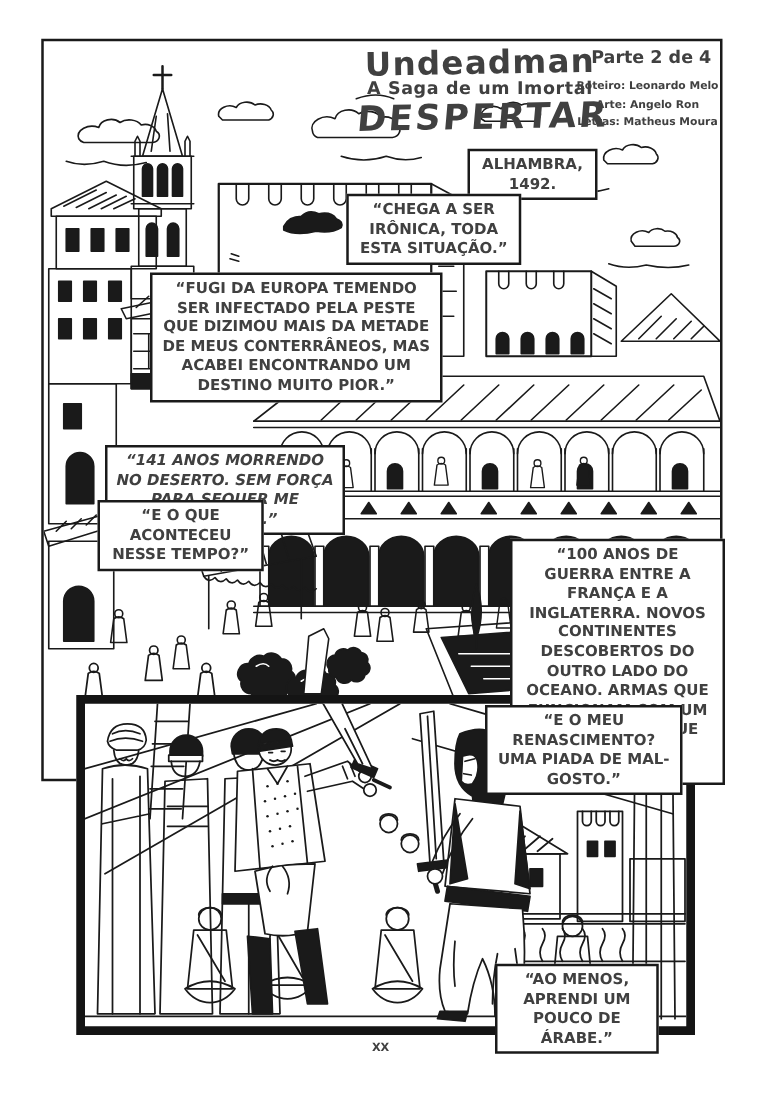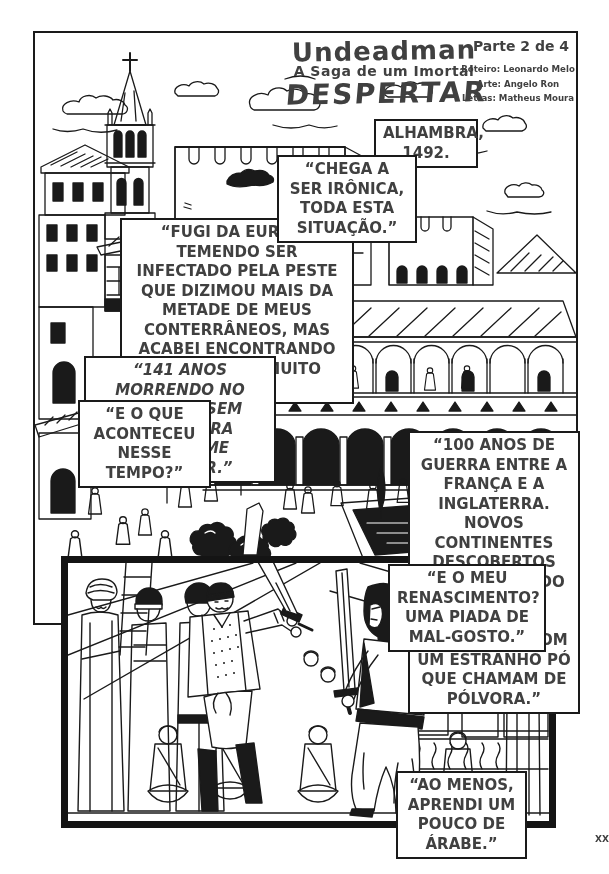--- a/index.html
+++ b/index.html
@@ -3,41 +3,41 @@
 <meta charset="utf-8">
 <style>
   html,body{margin:0;padding:0;background:#fff;}
   #page{position:relative;width:609px;height:874px;background:#fff;overflow:hidden;
         font-family:"DejaVu Sans",sans-serif;color:#404040;}
   .panel{position:absolute;background:#fff;box-sizing:border-box;}
   #panel1{left:33px;top:31px;width:545px;height:594px;border:2px solid #1a1a1a;z-index:1;}
   #panel2{left:61px;top:556px;width:495px;height:272px;border:7px solid #141414;z-index:3;}
   #panel1 svg,#panel2 svg{display:block;width:100%;height:100%;}
   .caption{position:absolute;background:#fff;border:2px solid #1a1a1a;padding:3px 7px;
-           font-weight:bold;font-size:15px;line-height:1.3;text-align:center;
+           font-weight:bold;font-size:12px;line-height:1.3;text-align:center;
            letter-spacing:0;z-index:6;box-sizing:border-box;}
   #cap-location{left:374px;top:119px;width:104px;}
   #cap-ironic{left:277px;top:155px;width:140px;}
   #cap-plague{left:120px;top:218px;width:234px;}
   #cap-desert{left:84px;top:356px;width:192px;font-style:italic;}
   #cap-question{left:78px;top:400px;width:133px;}
   #cap-war{left:408px;top:431px;width:172px;}
   #cap-renaissance{left:41px;top:531px;width:160px;}
   #cap-badjoke{left:388px;top:564px;width:158px;}
   #cap-arabic{left:396px;top:771px;width:131px;text-align:center;}
   #title-block{position:absolute;left:286px;top:36px;width:196px;text-align:center;z-index:6;}
   .series-title{font-size:26px;font-weight:bold;letter-spacing:1px;transform:rotate(-1deg);}
   .series-subtitle{font-size:14px;font-weight:bold;margin-top:-3px;letter-spacing:0.5px;}
   .story-title{font-size:28px;font-weight:bold;letter-spacing:2px;margin-top:-2px;
                transform:skewX(-6deg) rotate(-1deg);}
   #part-label{position:absolute;left:465px;top:38px;width:112px;text-align:center;
               font-size:14px;font-weight:bold;z-index:6;}
   #credits{position:absolute;left:452px;top:62px;width:132px;text-align:center;
            font-size:8.6px;font-weight:bold;line-height:1.7;z-index:6;}
-  #page-number{position:absolute;left:0;top:834px;width:100%;text-align:right;
+  #page-number{position:absolute;left:0;top:834px;width:100%;text-align:center;
                font-size:9px;font-weight:bold;z-index:6;}
 </style>
 </head>
 <body>
 
 <div id="page">
 
   <div id="panel1" class="panel">
     <svg viewBox="0 0 541 590">
       <g fill="none" stroke="#1a1a1a" stroke-width="1.3" stroke-linecap="round" stroke-linejoin="round">

